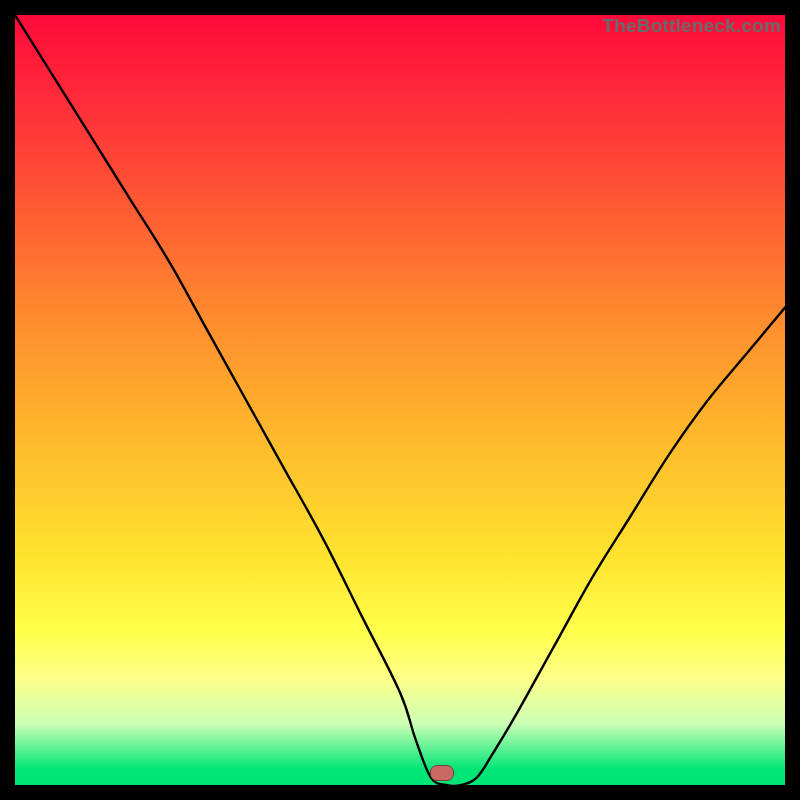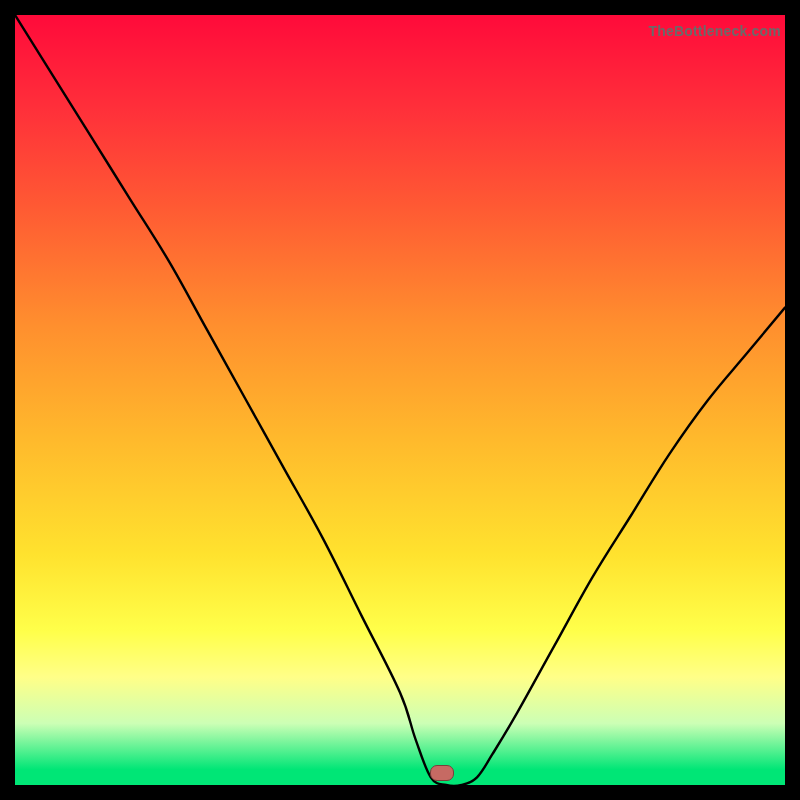--- a/index.html
+++ b/index.html
@@ -33,23 +33,23 @@
       #ffe22e 70%,
       #ffff4a 80%,
       #ffff88 86%,
       #ccffb5 92%,
       #00e676 98%,
       #00e676 100%
     );
   }
   .watermark {
     position: absolute;
-    top: 8px;
+    top: 0px;
     right: 4px;
-    font-size: 14px;
+    font-size: 19px;
     font-weight: 600;
     color: #6a6a6a;
     letter-spacing: 0.2px;
     font-family: Arial, Helvetica, sans-serif;
     margin-left: 36px;
   }
   .curve-svg {
     position: absolute;
     left: 0;
     top: 0;

